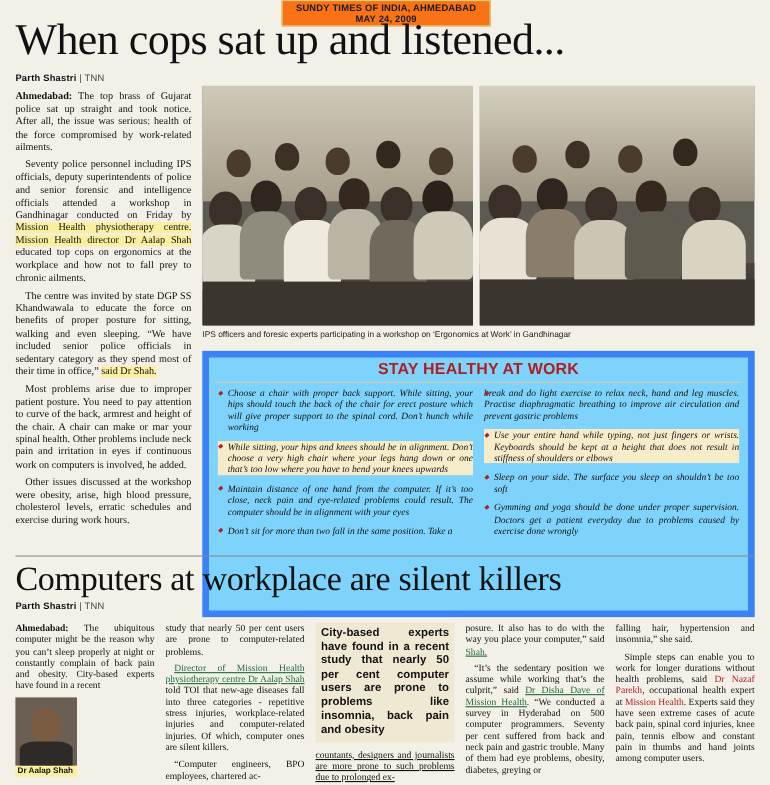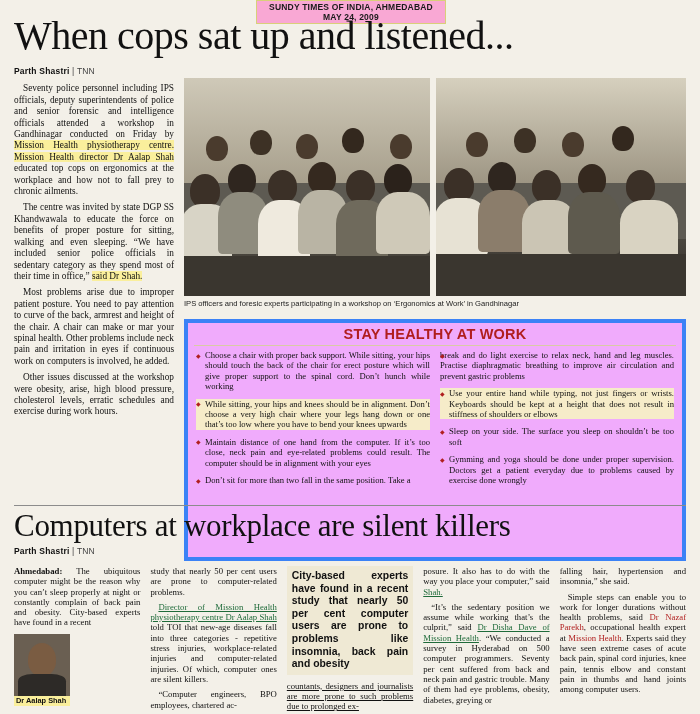--- a/index.html
+++ b/index.html
@@ -14,21 +14,21 @@
     position: relative;
   }
   .page { position: relative; width: 700px; height: 714px; padding: 0 10px; }
 
   
   .stamp {
     position: absolute;
     left: 256px; top: 0px;
     width: 190px;
     text-align: center;
-    background: #f9a8d4;
+    background: #f97316;
     border: 1px solid #d9cf7a;
     font-family: "Liberation Sans", sans-serif;
     font-size: 8.5px;
     line-height: 10px;
     letter-spacing: .2px;
     padding: 1px 2px;
     color: #1a1a1a;
     font-weight: 600;
   }
 
@@ -85,33 +85,33 @@
   .crowd .floor { position: absolute; left: 0; bottom: 0; right: 0; height: 20%; background: linear-gradient(180deg,#4a463e,#2e2b26); }
   .head {
     position: absolute; border-radius: 50% 50% 45% 45%;
     background: #3b3027;
   }
   .shirt { position: absolute; border-radius: 40% 40% 8% 8%; }
 
   
   .healthy-box {
     position: absolute; left: 170px; top: 253px; width: 502px; height: 242px;
-    background: #f0abfc; border: 4px solid #3b82f6;
+    background: #7dd3fc; border: 6px solid #3b82f6;
   }
   .healthy-title {
     text-align: center;
     font-family: "Liberation Sans", sans-serif;
     font-weight: bold;
     color: #b01e1e;
     font-size: 14.5px;
     letter-spacing: .2px;
     padding-top: 3px;
   }
   .healthy-rule { height: 1px; background: #d8cba4; margin: 3px 6px 4px; }
-  .bullets { display: flex; gap: 10px; padding: 0 8px; }
+  .bullets { display: flex; gap: 10px; padding: 0 8px; font-style: italic; }
   .bcol { width: 50%; font-size: 8.6px; line-height: 10.4px; text-align: justify; }
   .bullet { position: relative; padding-left: 9px; margin-bottom: 7px; }
   .bullet:before {
     content: "\25C6";
     position: absolute; left: 0; top: 0.5px;
     font-size: 6px; color: #b01e1e;
   }
   .bullet.shaded { background: #f6ecc9; }
 
   
@@ -160,20 +160,21 @@
   <div class="headline1">When cops sat up and listened...</div>
 
   <div class="top-section">
 
     <div class="col1">
       <div class="byline" style="margin-bottom:6px;">
         <span>Parth Shastri</span>
         <span class="tnn">| TNN</span>
       </div>
 
+      <p class="first"><b>Ahmedabad:</b><span> The top brass of Gujarat police sat up straight and took notice. After all, the issue was serious: health of the force compromised by work-related ailments.</span></p>
 
       <p>Seventy police personnel including IPS officials, deputy superintendents of police and senior forensic and intelligence officials attended a workshop in Gandhinagar conducted on Friday by <span class="hl">Mission Health physiotherapy centre.</span> <span class="hl">Mission Health director Dr Aalap Shah</span> educated top cops on ergonomics at the workplace and how not to fall prey to chronic ailments.</p>
 
       <p>The centre was invited by state DGP SS Khandwawala to educate the force on benefits of proper posture for sitting, walking and even sleeping. “We have included senior police officials in sedentary category as they spend most of their time in office,” <span class="hl">said Dr Shah.</span></p>
 
       <p>Most problems arise due to improper patient posture. You need to pay attention to curve of the back, armrest and height of the chair. A chair can make or mar your spinal health. Other problems include neck pain and irritation in eyes if continuous work on computers is involved, he added.</p>
 
       <p>Other issues discussed at the workshop were obesity, arise, high blood pressure, cholesterol levels, erratic schedules and exercise during work hours.</p>
     </div>
 

